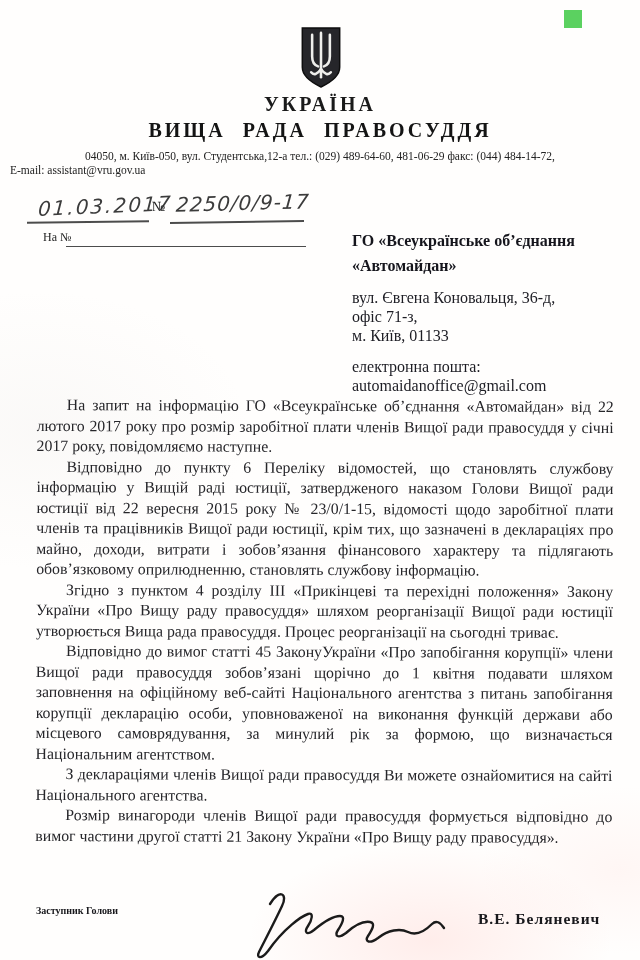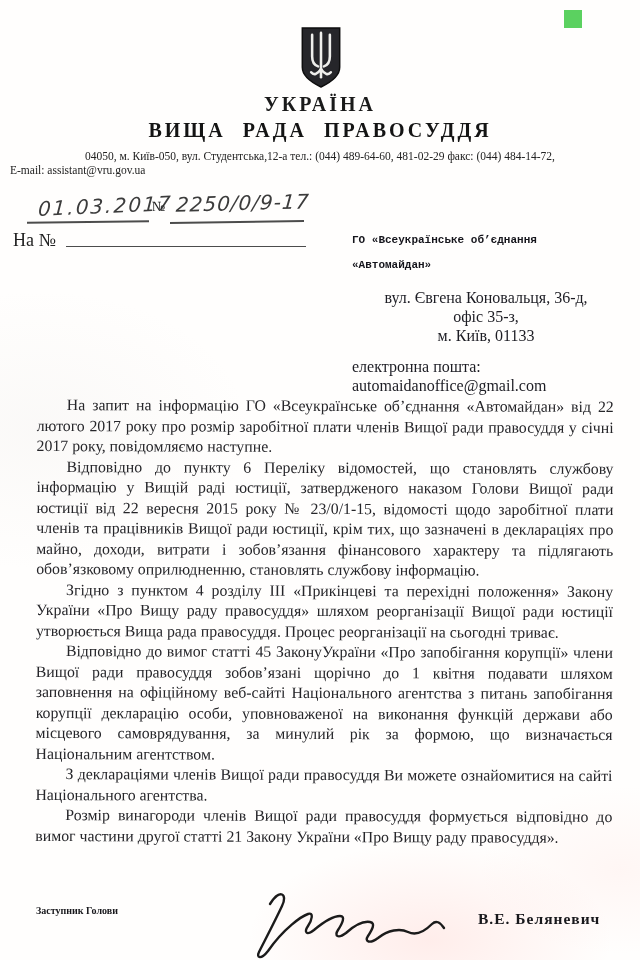--- a/index.html
+++ b/index.html
@@ -25,26 +25,26 @@
 
   .hw{font-family:"DejaVu Sans", sans-serif;font-style:italic;color:#3c3c3c;}
   .hw-date{position:absolute;left:38px;top:194px;font-size:20px;letter-spacing:2px;
     transform:rotate(-2.5deg) skewX(-6deg);}
   .ref-no-sign{position:absolute;left:152px;top:199px;font-size:14px;color:#222;}
   .hw-number{position:absolute;left:176px;top:191px;font-size:20px;letter-spacing:1px;
     transform:rotate(-1.5deg) skewX(-6deg);}
   .uline{position:absolute;height:0;border-top:2px solid #4c4c4c;}
   .uline-date{left:27px;top:221px;width:122px;transform:rotate(-0.6deg);}
   .uline-number{left:170px;top:221px;width:134px;transform:rotate(-0.8deg);}
-  .reply-label{position:absolute;left:13px;top:230px;font-size:18px;color:#222;}
+  .reply-label{position:absolute;left:43px;top:230px;font-size:12px;color:#222;}
   .uline-reply{left:66px;top:246px;width:240px;border-top-width:1.5px;}
 
   .recipient{position:absolute;left:352px;top:228px;width:268px;}
-  .rcp-name{font-weight:bold;font-size:11px;line-height:25px;color:#15151c;font-family:Liberation Mono, monospace;}
-  .rcp-addr{margin-top:10px;font-size:16px;line-height:19px;color:#1d1d24;text-align:center;}
+  .rcp-name{font-weight:bold;font-size:16px;line-height:25px;color:#15151c;}
+  .rcp-addr{margin-top:10px;font-size:16px;line-height:19px;color:#1d1d24;}
   .rcp-mail{margin-top:12px;font-size:16px;line-height:19px;color:#1d1d24;}
   .rcp-mail .mail-addr{font-family:"Liberation Serif", serif;}
 
   .body-text{position:absolute;left:36px;top:396px;width:577px;transform:rotate(0.2deg);}
   .body-text p{margin:0;text-align:justify;text-indent:30px;
     font-size:15.8px;line-height:20.5px;color:#26262a;}
 
   .sign-block{position:absolute;left:0;top:898px;width:640px;}
   .sign-title{position:absolute;left:36px;top:2px;font-weight:bold;font-size:10px;line-height:21px;color:#18181c;}
   .sign-svg{position:absolute;left:248px;top:-12px;width:210px;height:85px;}
@@ -64,39 +64,39 @@
       <path d="M13,9 V31 Q13,39 19,41"></path>
       <path d="M31,9 V31 Q31,39 25,41"></path>
       <path d="M22,44 Q16,52 12,47"></path>
       <path d="M22,44 Q28,52 32,47"></path>
       <path d="M22,44 V52"></path>
     </g>
   </svg>
 
   <div class="hdr-country">УКРАЇНА</div>
   <div class="hdr-org">ВИЩА  РАДА  ПРАВОСУДДЯ</div>
-  <div class="hdr-addr">04050, м. Київ-050, вул. Студентська,12-а тел.: (044) 489-64-60, 481-02-29  факс: (044) 484-14-72,</div>
+  <div class="hdr-addr">04050, м. Київ-050, вул. Студентська,12-а тел.: (029) 489-64-60, 481-06-29  факс: (044) 484-14-72,</div>
   <div class="hdr-email">E-mail: assistant@vru.gov.ua</div>
 
   <div class="hw hw-date">01.03.2017</div>
   <div class="ref-no-sign">№</div>
   <div class="hw hw-number">2250/0/9-17</div>
   <div class="uline uline-date"></div>
   <div class="uline uline-number"></div>
   <div class="reply-label">На №</div>
   <div class="uline uline-reply"></div>
 
   <div class="recipient">
     <div class="rcp-name">
       <div>ГО «Всеукраїнське об’єднання</div>
       <div>«Автомайдан»</div>
     </div>
     <div class="rcp-addr">
       <div>вул. Євгена Коновальця, 36-д,</div>
-      <div>офіс 35-з,</div>
+      <div>офіс 71-з,</div>
       <div>м. Київ, 01133</div>
     </div>
     <div class="rcp-mail">
       <div>електронна пошта:</div>
       <div class="mail-addr">automaidanoffice@gmail.com</div>
     </div>
   </div>
 
   <div class="body-text">
     <p>На запит на інформацію ГО «Всеукраїнське об’єднання «Автомайдан» від 22 лютого 2017 року про розмір заробітної плати членів Вищої ради правосуддя у січні 2017 року, повідомляємо наступне.</p>

